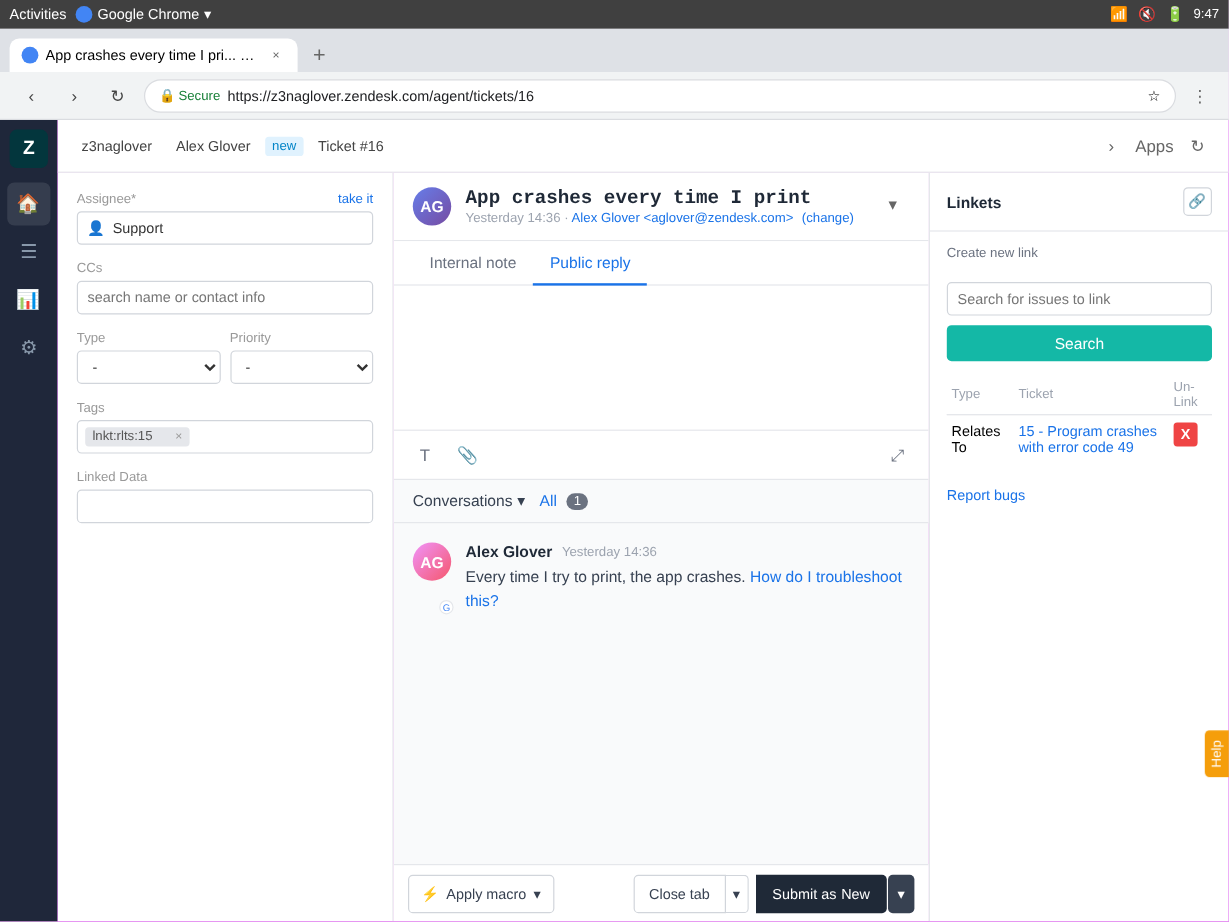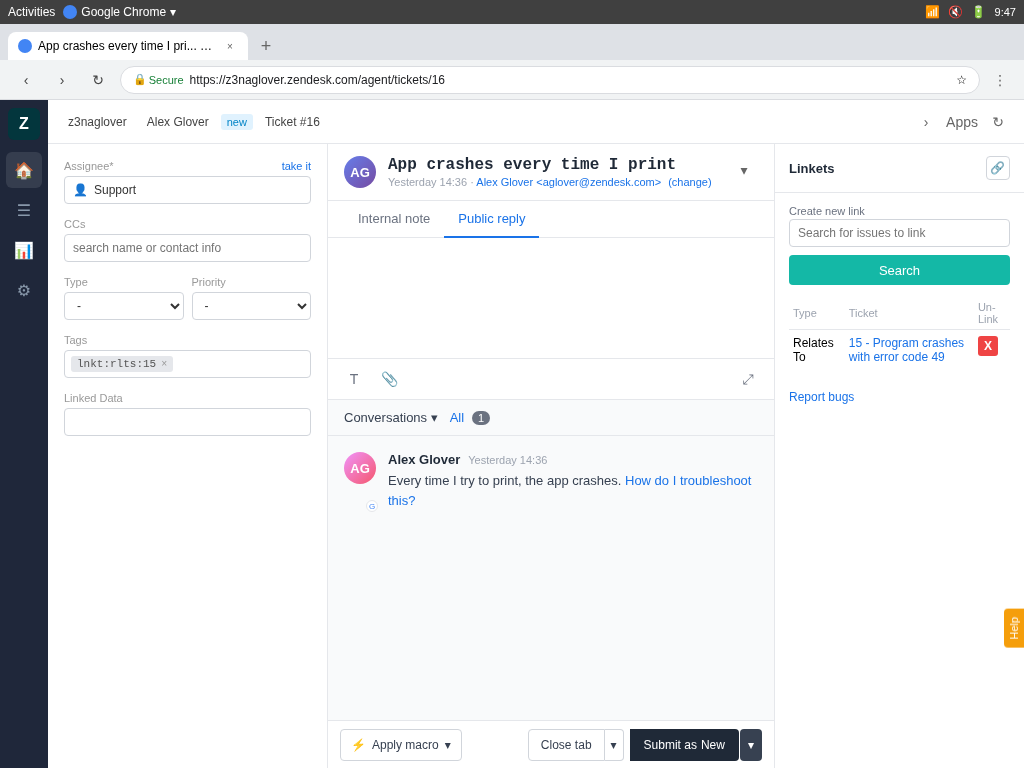--- a/index.html
+++ b/index.html
@@ -192,21 +192,21 @@
     }
     .field-input-with-icon input {
       border: none; outline: none; font-size: 12px; flex: 1; background: transparent;
     }
     .assignee-row { display: flex; align-items: center; gap: 6px; height: 28px; border: 1px solid #d1d5db; border-radius: 4px; padding: 0 8px; }
     .assignee-icon { color: #999; font-size: 12px; }
     .assignee-text { font-size: 12px; color: #333; }
     .row-two { display: flex; gap: 8px; }
     .row-two .field-group { flex: 1; }
     .tag-container { border: 1px solid #d1d5db; border-radius: 4px; padding: 4px 6px; min-height: 28px; display: flex; flex-wrap: wrap; gap: 4px; align-items: center; }
-    .tag-item { background: #e5e7eb; border-radius: 3px; padding: 2px 6px; font-size: 11px; color: #555; display: flex; align-items: center; gap: 5px; font-family: Liberation Mono, monospace; }
+    .tag-item { background: #e5e7eb; border-radius: 3px; padding: 2px 6px; font-size: 11px; color: #555; display: flex; align-items: center; gap: 19px; }
     .tag-close { cursor: pointer; color: #999; font-size: 10px; }
 
     
     .ticket-center {
       flex: 1;
       display: flex;
       flex-direction: column;
       background: #f9fafb;
       overflow: hidden;
     }
@@ -405,21 +405,21 @@
       border-bottom: 1px solid #e5e7eb;
     }
     .linkets-title { font-size: 13px; font-weight: 600; color: #1f2937; }
     .linkets-icon-btn {
       width: 24px; height: 24px;
       border: 1px solid #d1d5db; border-radius: 4px;
       display: flex; align-items: center; justify-content: center;
       cursor: pointer; color: #666; font-size: 12px;
     }
     .linkets-body { padding: 12px 14px; }
-    .create-link-label { font-size: 11px; color: #6b7280; margin-bottom: 2px; }
+    .create-link-label { font-size: 11px; color: #6b7280; margin-bottom: 18px; }
     .linkets-search {
       width: 100%;
       height: 28px;
       border: 1px solid #d1d5db;
       border-radius: 4px;
       padding: 0 8px;
       font-size: 12px;
       color: #333;
       outline: none;
       margin-bottom: 8px;

